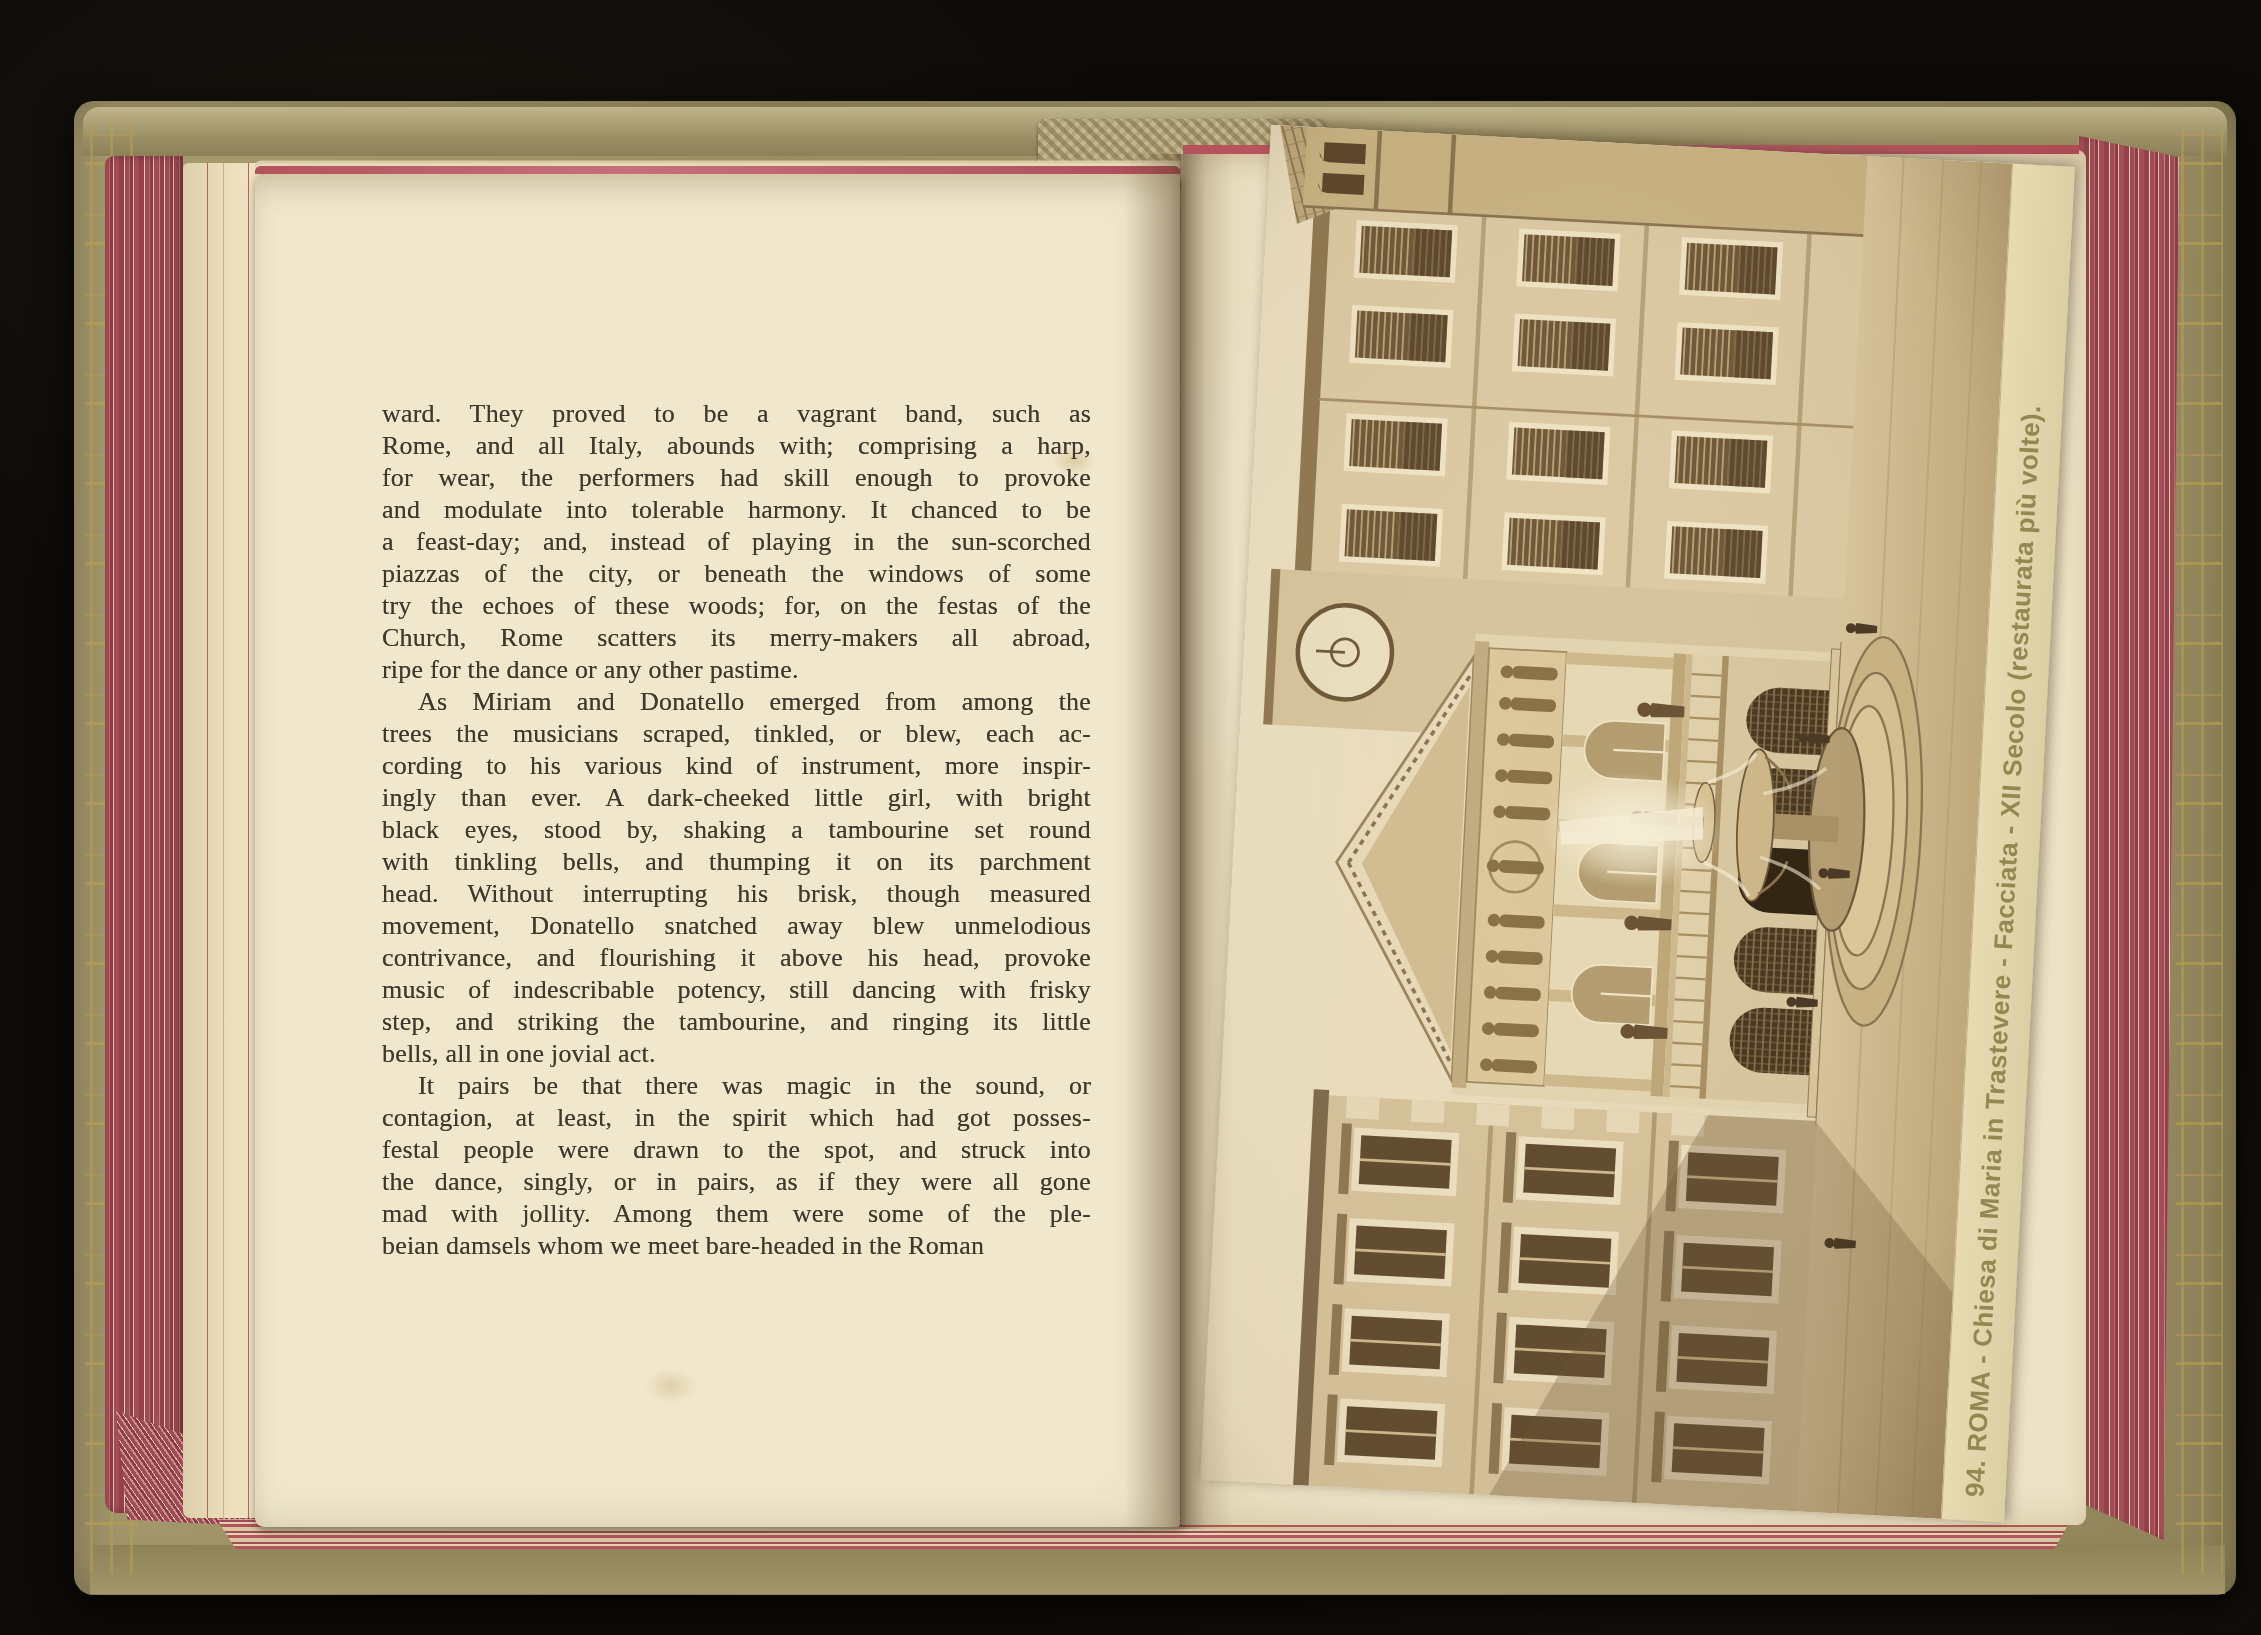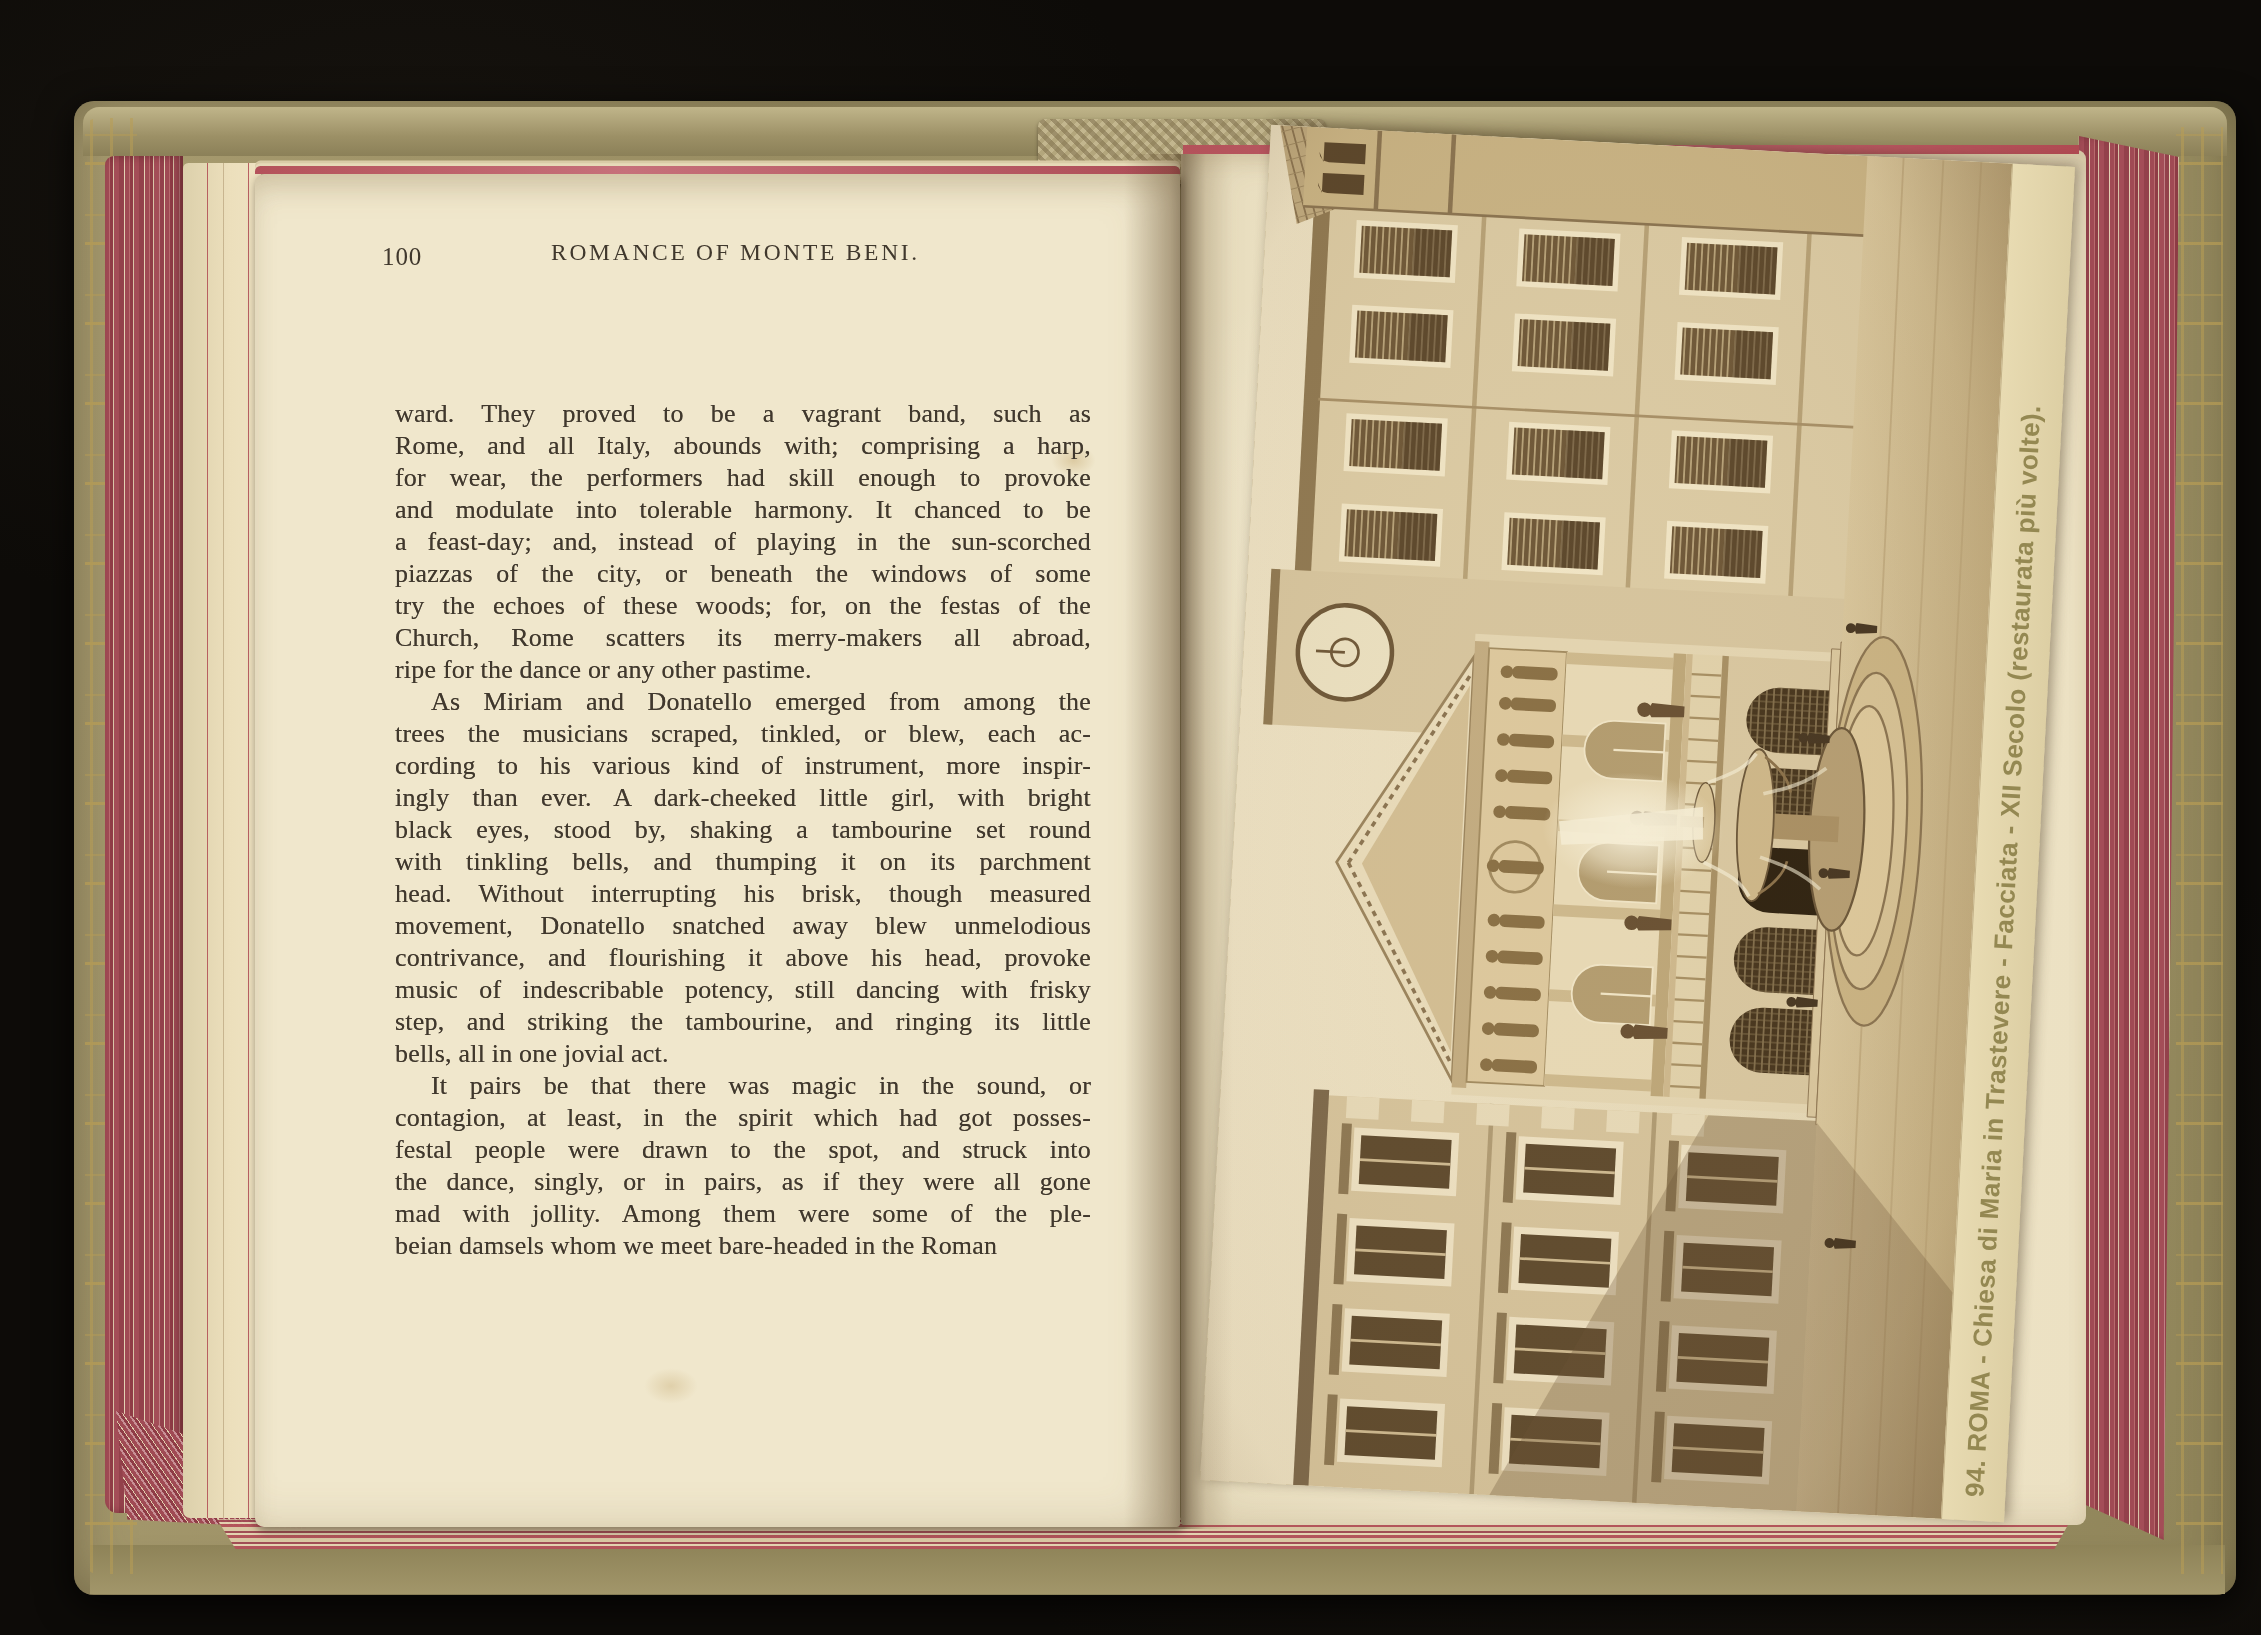--- a/index.html
+++ b/index.html
@@ -63,21 +63,21 @@
         background-color:var(--paper,#f0e7cc);
         box-shadow:inset -27px 0 45px rgba(120,95,55,.22), inset 0 12.7px 22px rgba(140,115,70,.18), 1.8px 3.6px 9px rgba(30,20,10,.45);}
   .page-left .red-topline{position:absolute;left:0;top:-8.1px;width:100%;height:8.1px;border-radius:5.4px 5.4px 0 0;
         background:linear-gradient(90deg,#b4525a,#c6707a 40%,#ad4c56);box-shadow:0 -2.7px 0 #e6dab8, 0 -5.4px 0 #d9cba6;}
   .header-row{position:absolute;left:127px;top:65px;width:707px;height:38px;color:var(--ink,#40382d);}
   .page-number{position:absolute;left:0;top:3.6px;font-size:25px;letter-spacing:0.9px;}
   .running-title{position:absolute;left:0;top:0;width:100%;text-align:center;font-size:23.5px;letter-spacing:2.7px;}
   .body-text{position:absolute;left:127px;top:224px;width:709px;color:var(--ink,#40382d);
         font-size:26px;line-height:32px;}
   .body-text .line{text-align:justify;text-align-last:justify;white-space:normal;
-        text-shadow:0 0 0.5px rgba(64,56,45,.7);letter-spacing:0.2px;margin-left:13px;}
+        text-shadow:0 0 0.5px rgba(64,56,45,.7);letter-spacing:0.2px;}
   .body-text .line.last{text-align-last:left;}
   .body-text .line.indent{text-indent:36px;}
   .stain{position:absolute;border-radius:50%;}
   .stain.s1{left:796px;top:271px;width:45px;height:31px;background:radial-gradient(rgba(196,168,112,.45),rgba(0,0,0,0) 70%);}
   .stain.s2{left:389px;top:1194px;width:54px;height:36px;background:radial-gradient(rgba(200,174,120,.4),rgba(0,0,0,0) 70%);}
   
   .gutter{position:absolute;left:1124px;top:154px;width:109px;height:1375px;
         background:linear-gradient(90deg, rgba(90,68,36,0) 0%, rgba(85,62,32,.30) 42%, rgba(60,42,20,.42) 55%, rgba(90,68,36,.12) 75%, rgba(90,68,36,0) 100%);
         z-index:6;pointer-events:none;}
   
@@ -372,24 +372,20 @@
 
       <rect x="0" y="0" width="1500" height="820" fill="url(#vign)"></rect>
     </svg>
     <div class="photo-caption">94. ROMA - Chiesa di Maria in Trastevere - Facciata - XII Secolo (restaurata più volte).</div>
   </div>
 
   <div class="page-left">
     <div class="red-topline"></div>
     <div class="stain s1"></div>
     <div class="stain s2"></div>
-    <div class="header-row">
-      <span class="page-number">100</span>
-      <span class="running-title">ROMANCE OF MONTE BENI.</span>
-    </div>
     <div class="body-text">
         <div class="line">ward. They proved to be a vagrant band, such as</div>
         <div class="line">Rome, and all Italy, abounds with; comprising a harp,</div>
         <div class="line">for wear, the performers had skill enough to provoke</div>
         <div class="line">and modulate into tolerable harmony. It chanced to be</div>
         <div class="line">a feast-day; and, instead of playing in the sun-scorched</div>
         <div class="line">piazzas of the city, or beneath the windows of some</div>
         <div class="line">try the echoes of these woods; for, on the festas of the</div>
         <div class="line">Church, Rome scatters its merry-makers all abroad,</div>
         <div class="line last">ripe for the dance or any other pastime.</div>

